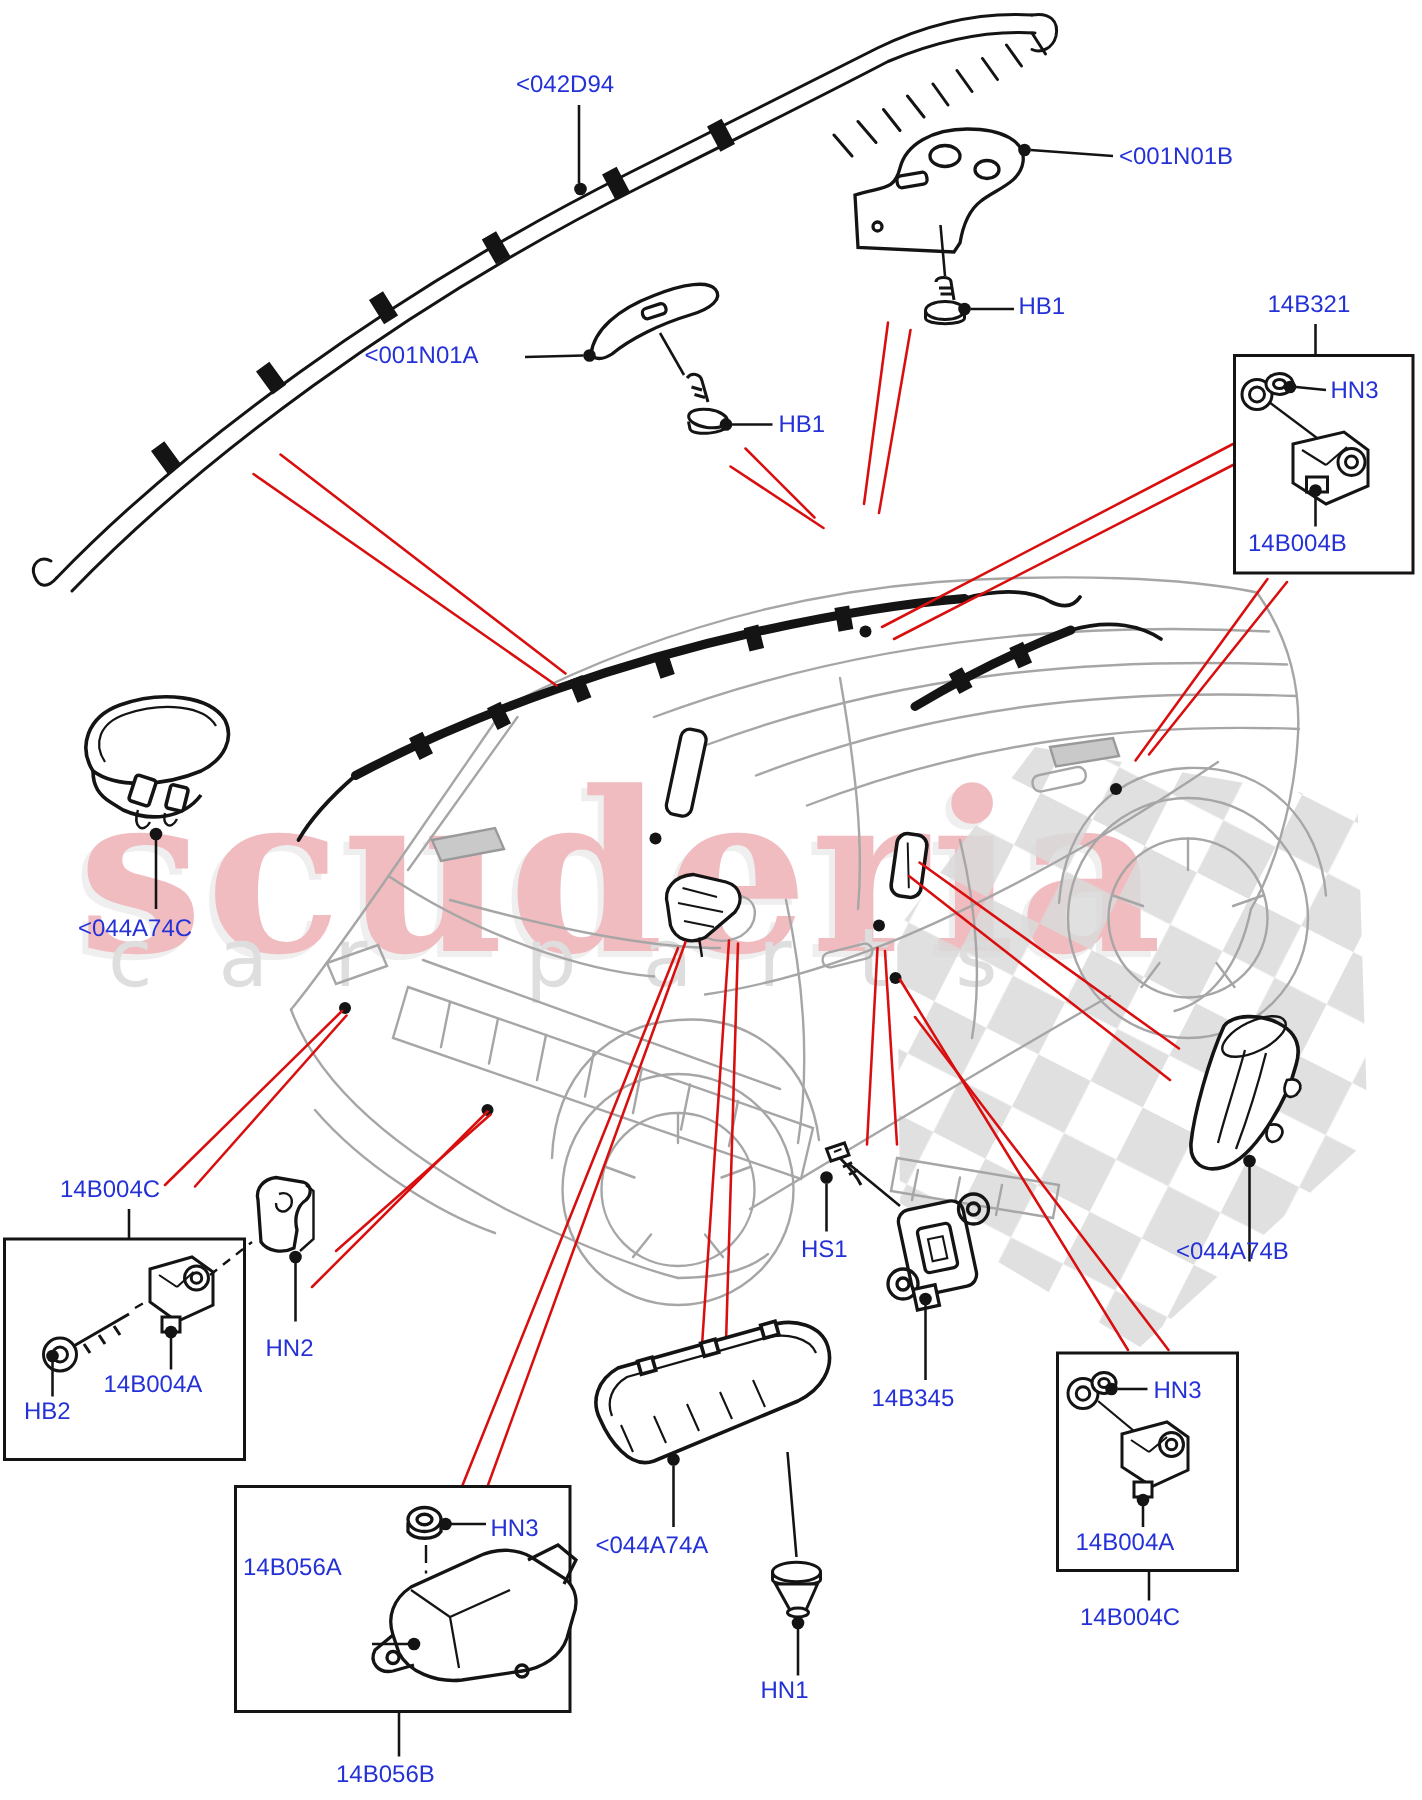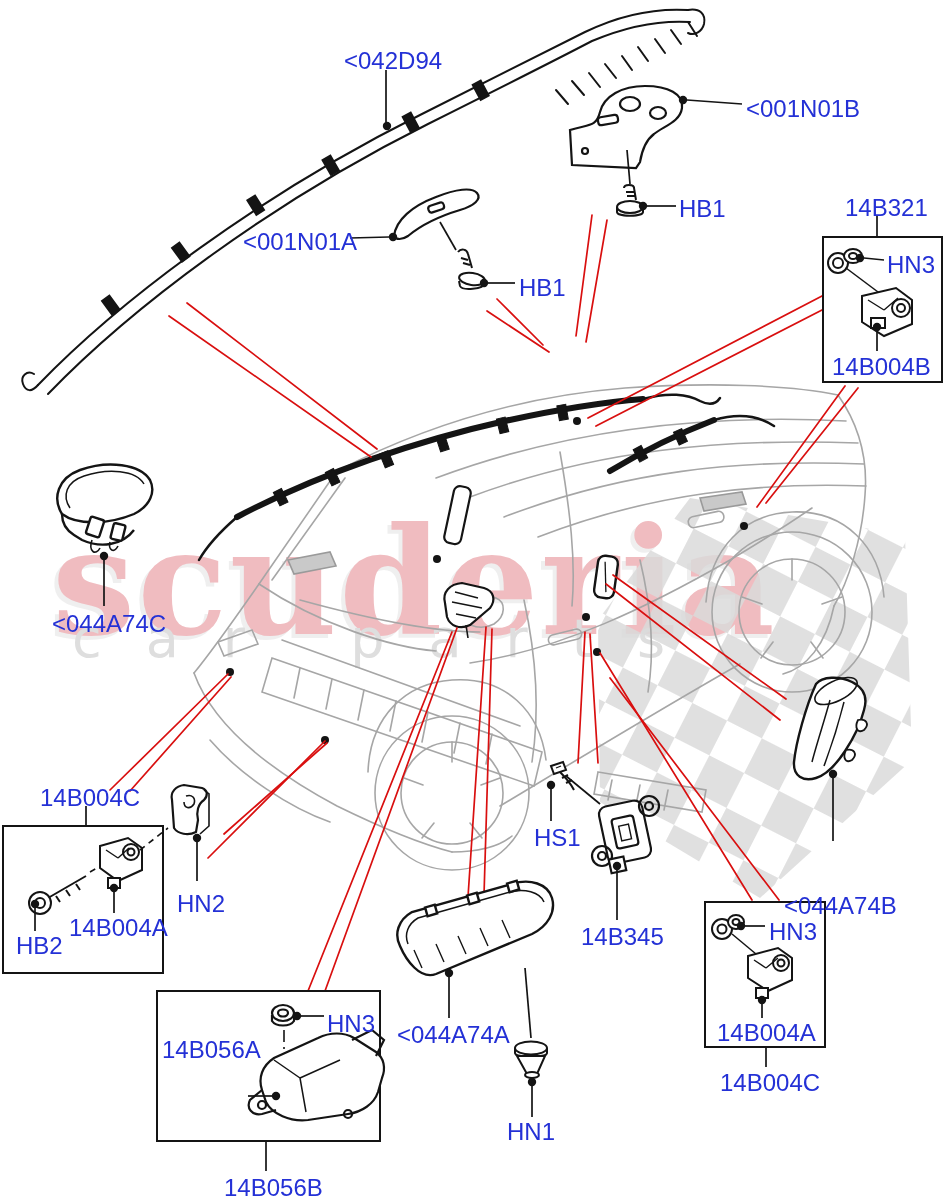--- a/index.html
+++ b/index.html
@@ -6,21 +6,21 @@
   .stage{position:relative;width:948px;height:1200px;background:#fff;overflow:hidden;
          font-family:"Liberation Sans",sans-serif;}
   .wm-brand{position:absolute;left:52px;top:508px;font-family:"DejaVu Serif",serif;
             font-weight:bold;font-size:148px;line-height:1;color:#f0bcc0;
             letter-spacing:2px;text-shadow:-4px 4px 0 rgba(120,120,120,0.12);
             user-select:none;}
   .wm-tag{position:absolute;left:72px;top:612px;font-family:"DejaVu Sans",sans-serif;
           font-size:54px;line-height:1;color:#dedede;letter-spacing:44px;
           user-select:none;}
   svg.art{position:absolute;left:0;top:0;}
-  .lbl{position:absolute;font-size:24px;color:#2431d6;white-space:nowrap;
+  .lbl{position:absolute;font-size:16px;color:#2431d6;white-space:nowrap;
        line-height:1;cursor:pointer;}
 </style>
 </head>
 <body>
 
 <div class="stage">
 
   <div class="wm-brand">scuderia</div>
   <div class="wm-tag">car parts</div>
 
@@ -364,21 +364,21 @@
     <div class="lbl" style="left:832px;top:355px">14B004B</div>
     <div class="lbl" style="left:243px;top:230px">&lt;001N01A</div>
     <div class="lbl" style="left:519px;top:276px">HB1</div>
     <div class="lbl" style="left:52px;top:612px">&lt;044A74C</div>
     <div class="lbl" style="left:40px;top:786px">14B004C</div>
     <div class="lbl" style="left:177px;top:892px">HN2</div>
     <div class="lbl" style="left:69px;top:916px">14B004A</div>
     <div class="lbl" style="left:16px;top:934px">HB2</div>
     <div class="lbl" style="left:534px;top:826px">HS1</div>
     <div class="lbl" style="left:581px;top:925px">14B345</div>
-    <div class="lbl" style="left:784px;top:894px">&lt;044A74B</div>
+    <div class="lbl" style="left:784px;top:827px">&lt;044A74B</div>
     <div class="lbl" style="left:769px;top:920px">HN3</div>
     <div class="lbl" style="left:717px;top:1021px">14B004A</div>
     <div class="lbl" style="left:720px;top:1071px">14B004C</div>
     <div class="lbl" style="left:327px;top:1012px">HN3</div>
     <div class="lbl" style="left:162px;top:1038px">14B056A</div>
     <div class="lbl" style="left:224px;top:1176px">14B056B</div>
     <div class="lbl" style="left:397px;top:1023px">&lt;044A74A</div>
     <div class="lbl" style="left:507px;top:1120px">HN1</div>
   </div>
 

